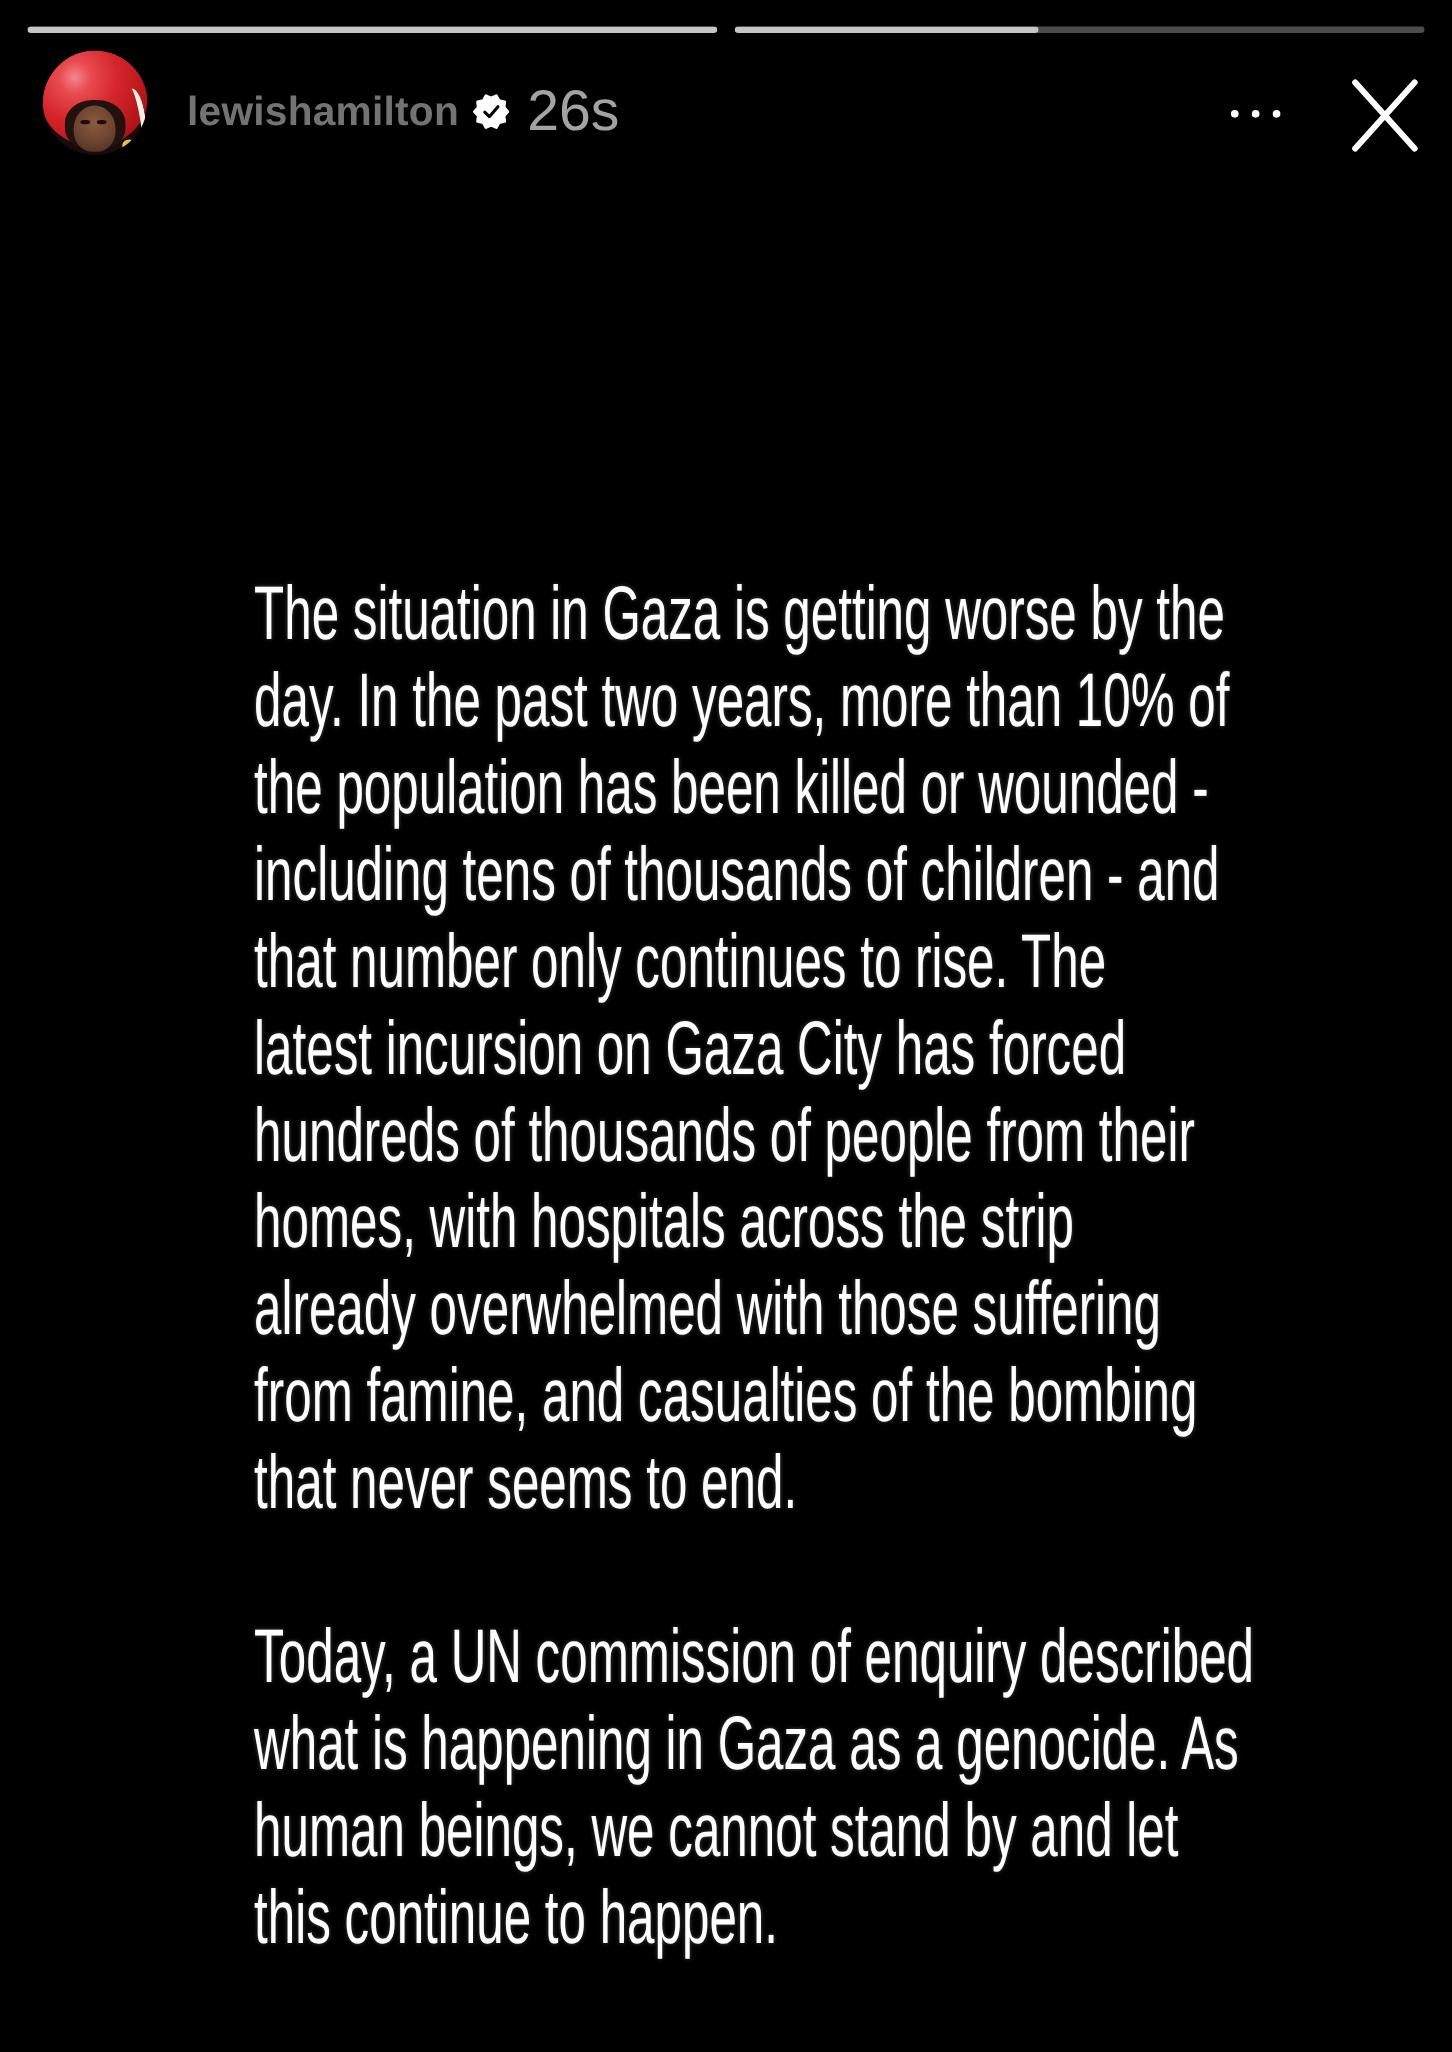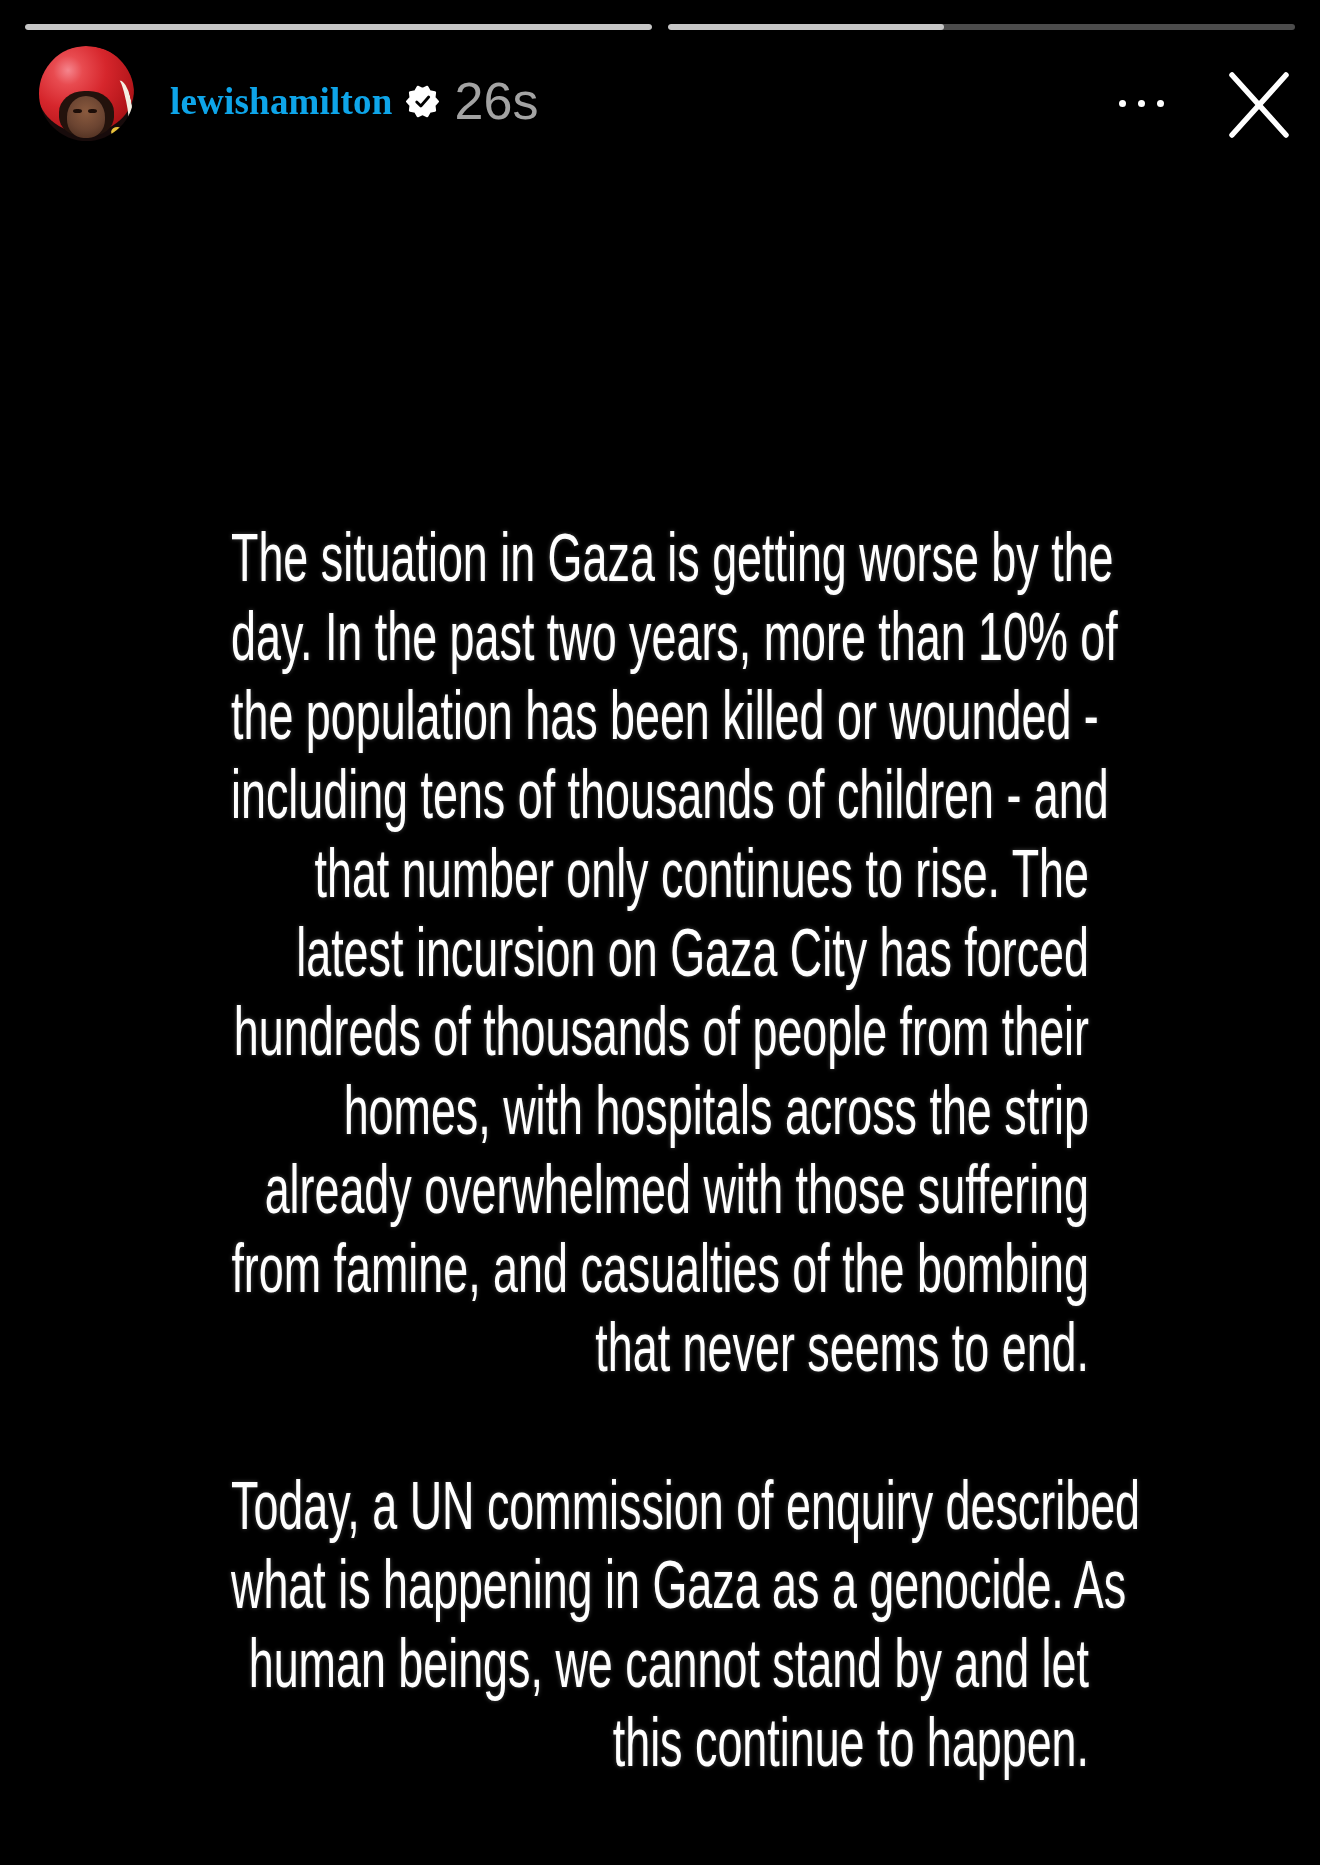--- a/index.html
+++ b/index.html
@@ -115,27 +115,26 @@
   .header-text {
     position: absolute;
     left: 170px;
     top: 79px;
     height: 45px;
     display: flex;
     align-items: center;
     gap: 13px;
   }
   .username {
-    color: #0ea5e9;
+    color: #737373;
     font-size: 37px;
     font-weight: 700;
     line-height: 45px;
     letter-spacing: 0.2px;
     white-space: nowrap;
-    font-family: Liberation Serif, serif;
   }
   .verified-badge { width: 33px; height: 33px; display: block; }
   .timestamp {
     color: var(--timestamp, #a3a3a3);
     font-size: 52px;
     font-weight: 400;
     line-height: 45px;
     margin-left: 3px;
     white-space: nowrap;
   }
@@ -173,21 +172,21 @@
     cursor: pointer;
   }
   .close-button svg { display: block; }
 
   
   .story-text {
     position: absolute;
     top: 518px;
     left: 0;
     width: 100%;
-    text-align: right;
+    text-align: left;
   }
   .story-line {
     color: var(--text, #fff);
     font-size: 69px;
     line-height: 79px;
     font-weight: 400;
     white-space: nowrap;
     transform: scaleX(0.65);
     transform-origin: 50% 50%;
     text-shadow: 0 0 5px rgba(255,255,255,0.28);

